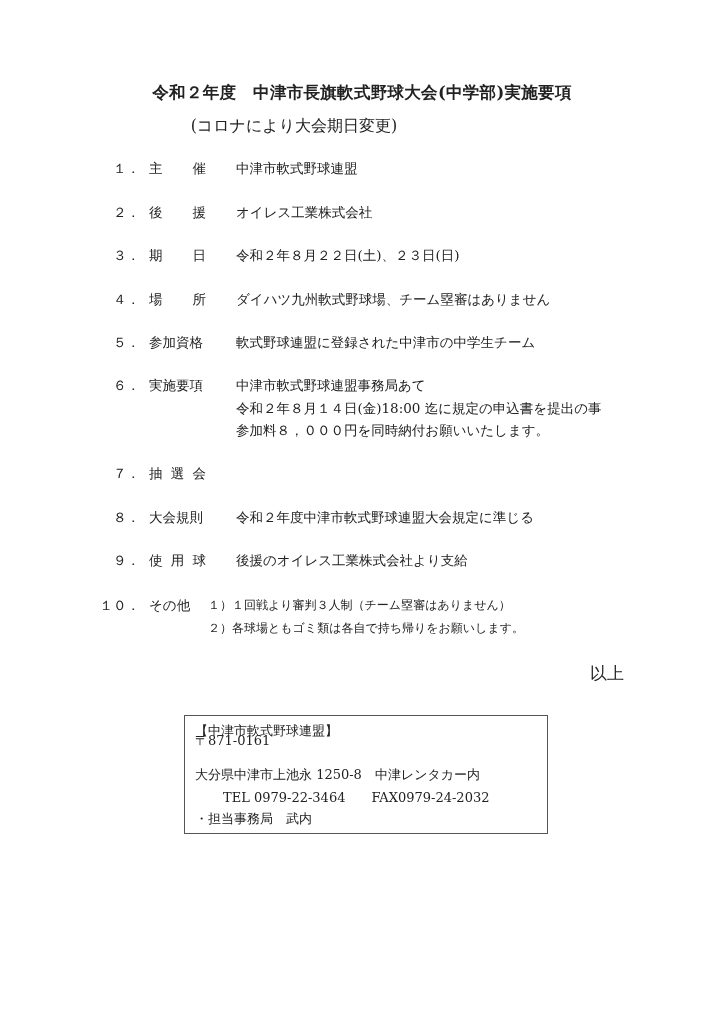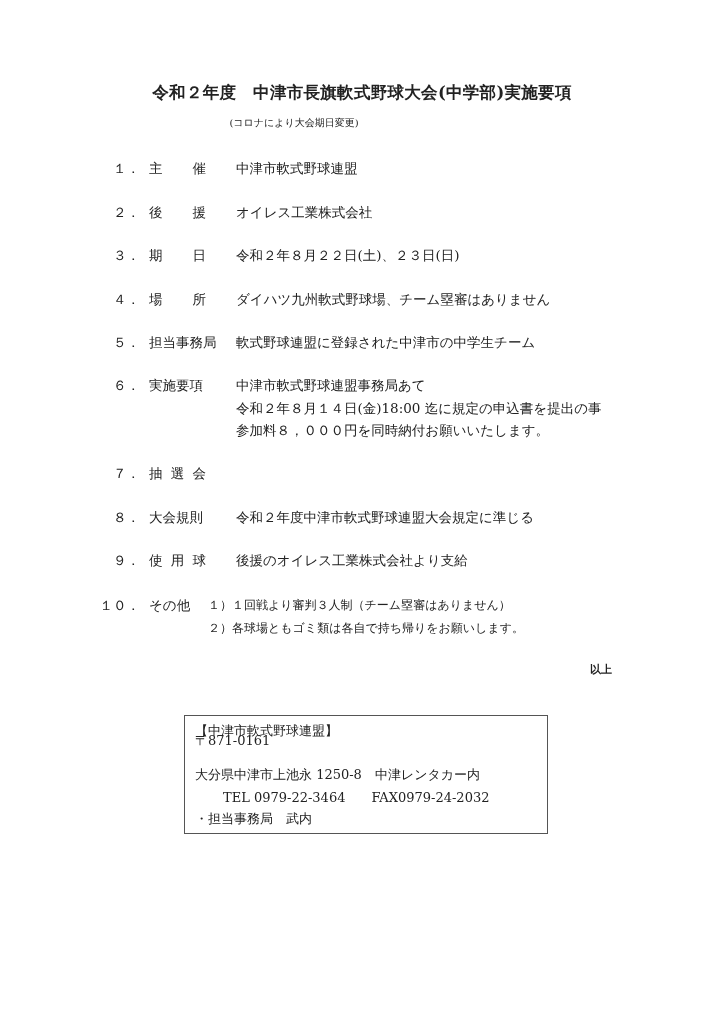--- a/index.html
+++ b/index.html
@@ -1,28 +1,28 @@
 <!DOCTYPE html>
 <html><head>
 <meta charset="utf-8">
 <style>
   html, body { margin: 0; padding: 0; background: #ffffff; }
   body { width: 724px; height: 1024px; position: relative; overflow: hidden;
          font-family: "DejaVu Serif", "Liberation Serif", serif; color: #222; }
   .title { position: absolute; top: 82px; left: 0; width: 724px; text-align: center;
            font-size: 16.5px; letter-spacing: 0.3px; font-weight: bold; }
   .subtitle { position: absolute; top: 116px; left: 0; width: 588px; text-align: center;
-              font-size: 10px; }
+              font-size: 16px; }
   .row { position: absolute; left: 0; width: 724px; font-size: 13.5px; height: 20px; }
   .num { position: absolute; text-align: right; width: 140px; left: 0; }
   .lbl { position: absolute; left: 149px; width: 80px; display: flex; justify-content: space-between; }
   .val { position: absolute; left: 236px; white-space: nowrap; }
   .sub { position: absolute; left: 236px; font-size: 13.5px; white-space: nowrap; }
   .other-item { position: absolute; font-size: 12px; white-space: nowrap; }
-  .end { position: absolute; top: 662px; left: 590px; font-size: 11px; font-weight: bold; }
+  .end { position: absolute; top: 662px; left: 590px; font-size: 17px; }
   .box { position: absolute; left: 184px; top: 715px; width: 364px; height: 119px;
          border: 1.5px solid #555; box-sizing: border-box; }
   .box div { position: absolute; left: 10px; font-size: 13px; white-space: nowrap; }
 </style>
 </head>
 <body>
 
 <div>
   <div class="title">令和２年度　中津市長旗軟式野球大会(中学部)実施要項</div>
   <div class="subtitle">(コロナにより大会期日変更)</div>
@@ -58,21 +58,21 @@
     <span class="num">４．</span>
     <span class="lbl" style="width:57px">
       <span>場</span>
       <span>所</span>
     </span>
     <span class="val">ダイハツ九州軟式野球場、チーム塁審はありません</span>
   </div>
 
   <div class="row" style="top:334px">
     <span class="num">５．</span>
-    <span class="lbl">担当事務局</span>
+    <span class="lbl">参加資格</span>
     <span class="val">軟式野球連盟に登録された中津市の中学生チーム</span>
   </div>
 
   <div class="row" style="top:377px">
     <span class="num">６．</span>
     <span class="lbl">実施要項</span>
     <span class="val">中津市軟式野球連盟事務局あて</span>
   </div>
   <div class="sub" style="top:400px">令和２年８月１４日(金)18:00 迄に規定の申込書を提出の事</div>
   <div class="sub" style="top:422px">参加料８，０００円を同時納付お願いいたします。</div>

